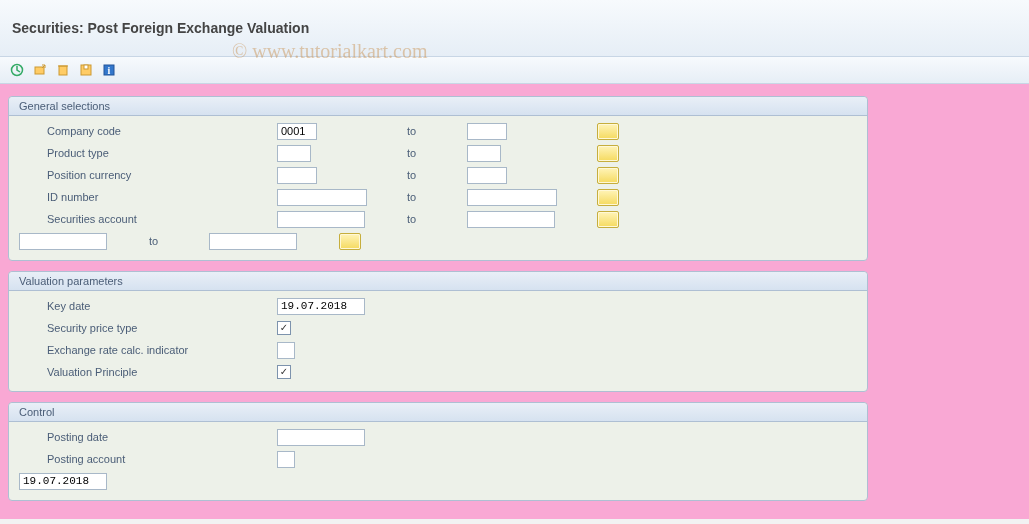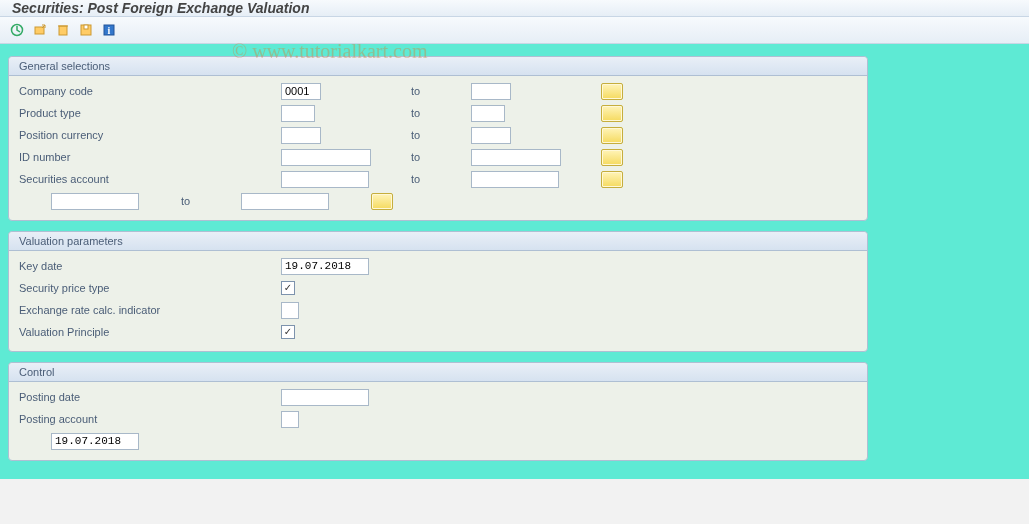--- a/index.html
+++ b/index.html
@@ -11,23 +11,22 @@
     background: #f2f2f2;
     color: #333;
     width: 1029px;
     height: 524px;
     overflow: hidden;
     position: relative;
   }
   .titlebar {
     background: linear-gradient(#f7fafd, #e6eef6);
     border-bottom: 1px solid #c8d6e5;
-    padding: 0 12px;
+    padding: 20px 12px;
     font-weight: bold;
-    font-style: italic;
     font-size: 14px;
     color: #444;
   }
   .toolbar {
     background: linear-gradient(#f7fafd, #e6eef6);
     border-bottom: 1px solid #c8d6e5;
     padding: 4px 8px;
     display: flex;
     gap: 5px;
     align-items: center;
@@ -35,21 +34,21 @@
   .toolbar .tbtn {
     width: 18px;
     height: 18px;
     display: flex;
     align-items: center;
     justify-content: center;
     cursor: pointer;
   }
   .content {
     padding: 12px 8px 8px 8px;
-    background: #5eead4;
+    background: #f9a8d4;
   }
   .group {
     border: 1px solid #aebfd3;
     border-radius: 4px;
     margin-bottom: 10px;
     background: #edf1e9;
     width: 860px;
   }
   .group-title {
     background: linear-gradient(#e9eff7, #d6e2f0);
@@ -63,28 +62,29 @@
     padding: 4px 10px 8px 10px;
   }
   .row {
     display: flex;
     align-items: center;
     height: 22px;
   }
   .lbl {
     width: 230px;
     color: #4a5d77;
+    margin-left: 28px;
   }
   .lbl-to {
     width: 80px;
     text-align: left;
     color: #4a5d77;
     padding-left: 20px;
   }
-  .col-from { width: 110px; margin-left: 32px; }
+  .col-from { width: 110px; }
   .col-to   { width: 110px; }
   .col-btn  { width: 50px; padding-left: 20px; }
   .inp {
     border: 1px solid #a8b8c8;
     background: #fff;
     height: 17px;
     padding: 0 3px;
     font-family: inherit;
     font-size: 11px;
   }

